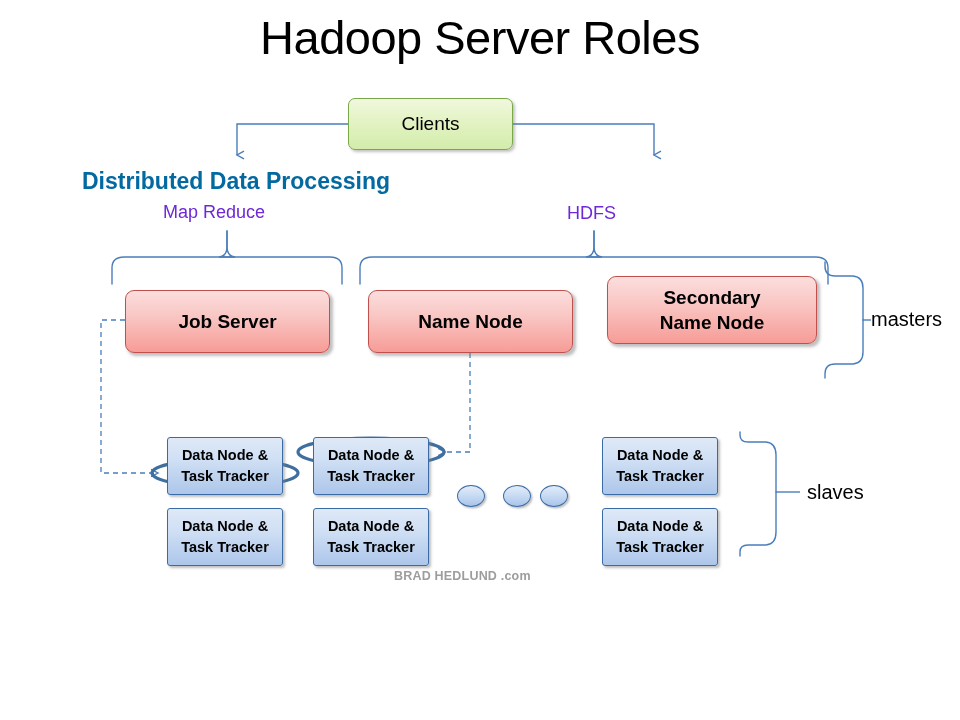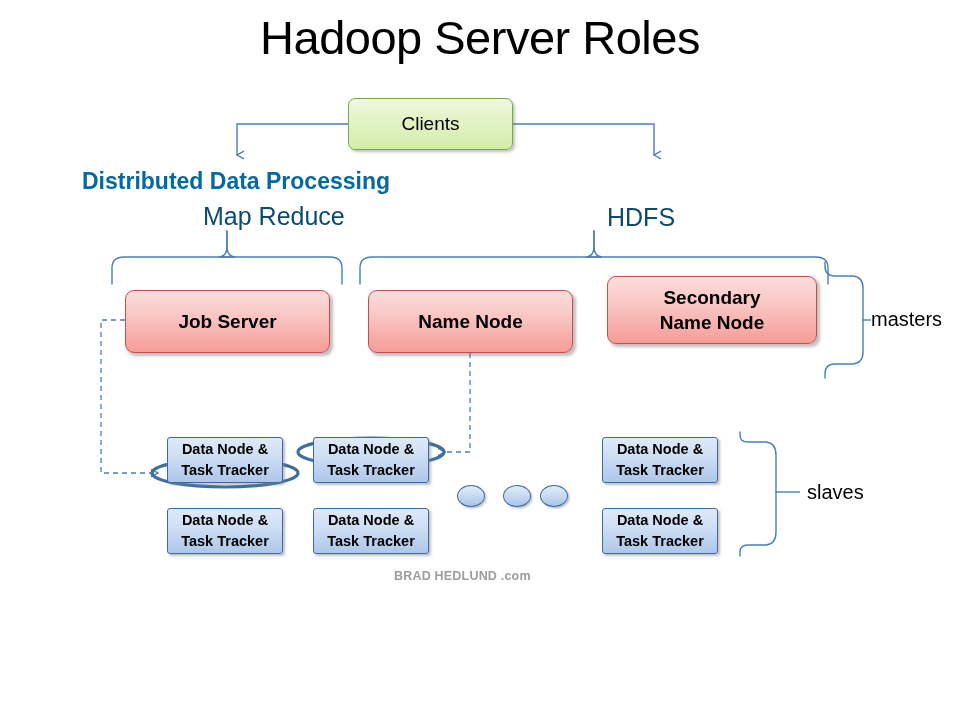--- a/index.html
+++ b/index.html
@@ -74,21 +74,21 @@
     flex-direction: column;
     line-height: 25px;
   }
   .jobtracker-box { left: 125px; top: 290px; width: 205px; height: 63px; }
   .namenode-box  { left: 368px; top: 290px; width: 205px; height: 63px; }
   .secondary-box { left: 607px; top: 276px; width: 210px; height: 68px; }
 
   
   .slave-box {
     width: 116px;
-    height: 46px;
+    height: 58px;
     border: 1.3px solid #3a6ba5;
     border-radius: 3px;
     background: linear-gradient(to bottom, #dfe9f7 0%, #cfdff4 40%, #adc6ea 100%);
     box-shadow: 2px 2px 2.5px rgba(130,130,130,0.5);
     font-size: 14.5px;
     font-weight: bold;
     flex-direction: column;
     line-height: 21px;
   }
   .sb-c1 { left: 167px; }
@@ -99,25 +99,24 @@
 
   .heading {
     position: absolute;
     color: #0369a1;
     font-weight: bold;
     font-size: 23px;
     white-space: nowrap;
   }
   .subheading {
     position: absolute;
-    color: #0c4a6e;
-    font-weight: 400;
-    font-size: 25px;
-    white-space: nowrap;
-    margin-left: 40px;
+    color: #6d28d9;
+    font-weight: 400;
+    font-size: 18px;
+    white-space: nowrap;
   }
   .h-processing { left: 82px; top: 168px; }
   .s-mapreduce  { left: 163px; top: 202px; }
   .h-storage    { left: 500px; top: 172px; }
   .s-hdfs       { left: 567px; top: 203px; }
 
   .side-label {
     position: absolute;
     color: #000000;
     font-size: 20px;

